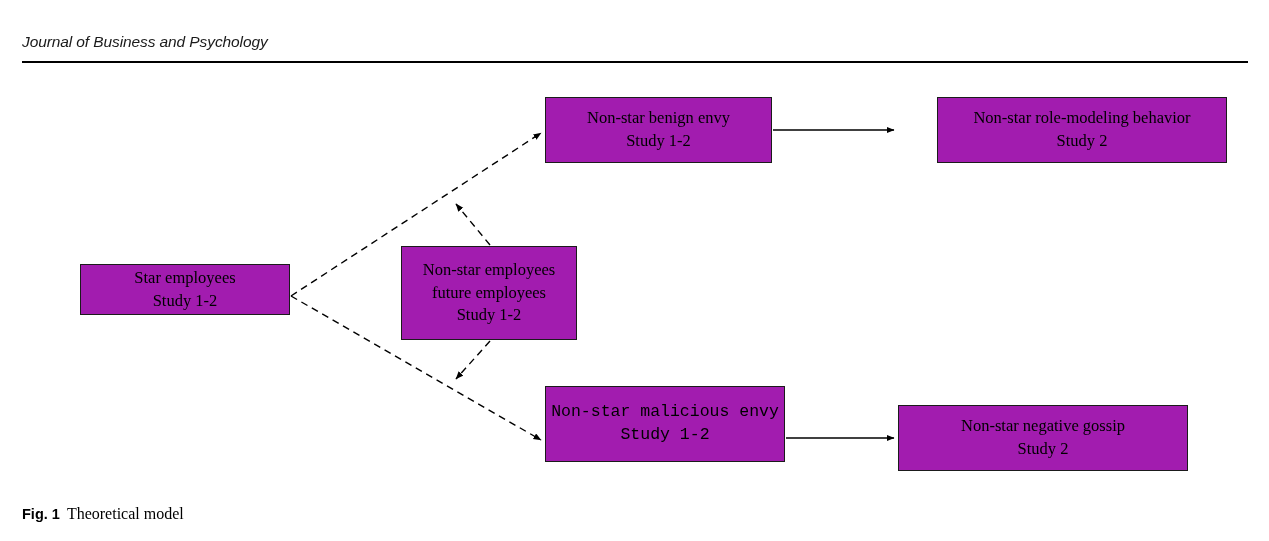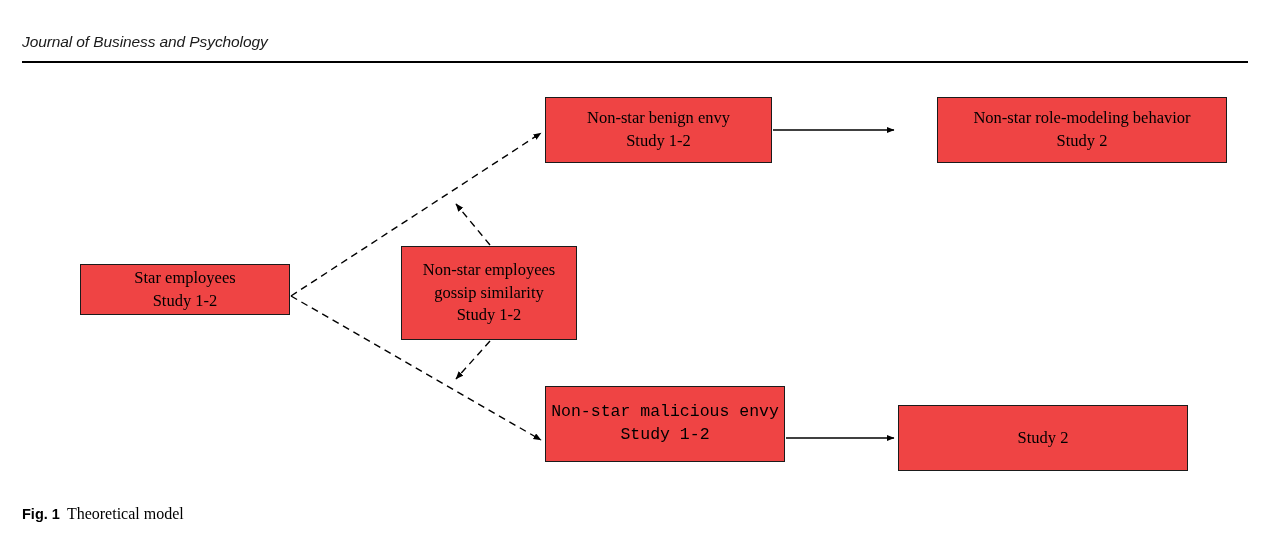--- a/index.html
+++ b/index.html
@@ -52,21 +52,21 @@
     width: 1269px;
     height: 541px;
     overflow: visible;
   }
 
   
   .model-box {
     position: absolute;
     box-sizing: border-box;
     border: 1.3px solid #1b1b1b;
-    background: #ef4444;
+    background: #a21caf;
     display: flex;
     flex-direction: column;
     align-items: center;
     justify-content: center;
     font-family: "Liberation Serif", serif;
     font-size: 16.5px;
     line-height: 1.37;
     text-align: center;
     color: #000000;
     z-index: 3;
@@ -133,40 +133,41 @@
     <line x1="786" y1="438" x2="894" y2="438" stroke="#000000" stroke-width="1.4" marker-end="url(#arrow-solid)"></line>
   </svg>
 
   <div class="model-box" id="box-star-employees">
     <span class="box-line">Star employees</span>
     <span class="box-line">Study 1-2</span>
   </div>
 
   <div class="model-box" id="box-expected-similarity">
     <span class="box-line">Non-star employees</span>
-    <span class="box-line">gossip similarity</span>
+    <span class="box-line">future employees</span>
     <span class="box-line">Study 1-2</span>
   </div>
 
   <div class="model-box" id="box-benign-envy">
     <span class="box-line">Non-star benign envy</span>
     <span class="box-line">Study 1-2</span>
   </div>
 
   <div class="model-box" id="box-role-modeling">
     <span class="box-line">Non-star role-modeling behavior</span>
     <span class="box-line">Study 2</span>
   </div>
 
   <div class="model-box" id="box-malicious-envy">
     <span class="box-line">Non-star malicious envy</span>
     <span class="box-line">Study 1-2</span>
   </div>
 
   <div class="model-box" id="box-negative-gossip">
+    <span class="box-line">Non-star negative gossip</span>
     <span class="box-line">Study 2</span>
   </div>
 
 </div>
 
 <div id="figure-caption">
   <span id="caption-label">Fig. 1</span><span id="caption-text">Theoretical model</span>
 </div>
 
 </body></html>

